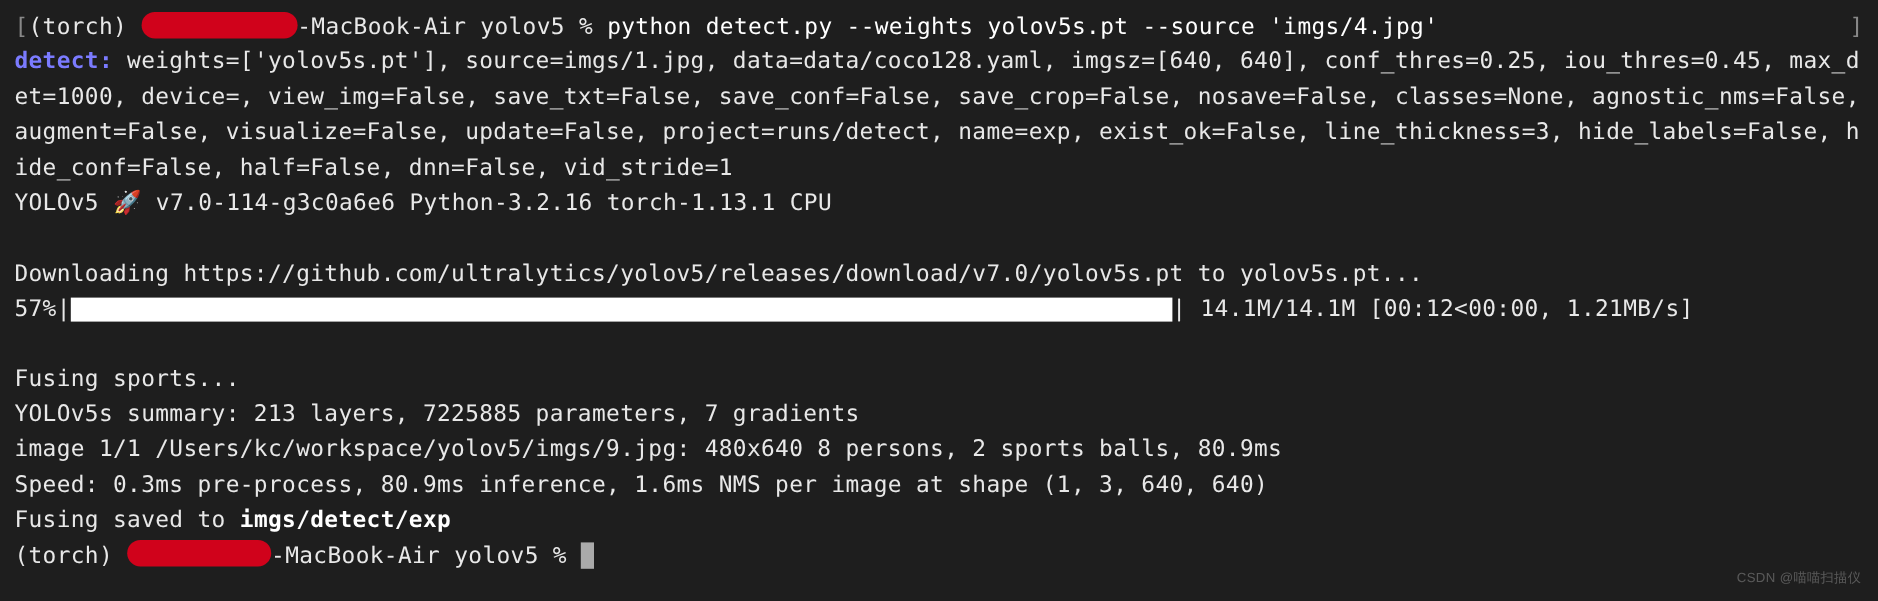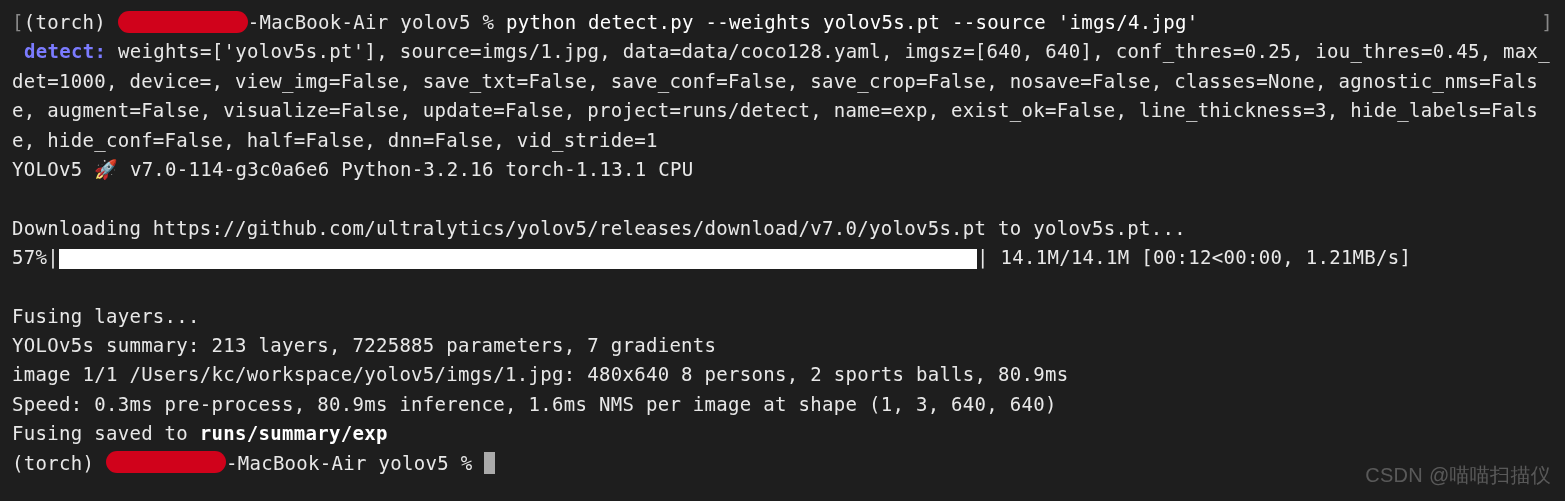--- a/index.html
+++ b/index.html
@@ -18,21 +18,21 @@
       height: 501px;
       overflow: hidden;
       letter-spacing: 0.3px;
       position: relative;
     }
     .line {
       white-space: pre-wrap;
       word-break: break-all;
     }
     .gray { color: #888; }
-    .purple { color: #7b7bff; font-weight: bold; margin-left: 12px; }
+    .purple { color: #7b7bff; font-weight: bold; }
     .bright { color: #fff; }
     .bold { font-weight: bold; }
     .redact {
       display: inline-block;
       width: 130px;
       height: 22px;
       background: #d0021b;
       border-radius: 12px;
       vertical-align: middle;
       position: relative;
@@ -62,21 +62,21 @@
       width: 11px;
       height: 22px;
       background: #aaa;
       vertical-align: text-bottom;
     }
     .watermark {
       position: absolute;
       right: 14px;
       bottom: 10px;
       color: rgba(200,200,200,0.35);
-      font-size: 20px;
+      font-size: 11px;
       font-family: sans-serif;
     }
     .blank { height: 29px; }
   </style>
 </head>
 <body>
 
 <div class="line"><span class="gray">[</span><span>(torch) </span><span class="redact"></span><span>-MacBook-Air yolov5 % </span><span class="bright">python detect.py --weights yolov5s.pt --source 'imgs/4.jpg'</span><span class="gray" style="float:right">]</span></div>
 
 <div class="line"><span class="purple">detect: </span><span>weights=['yolov5s.pt'], source=imgs/1.jpg, data=data/coco128.yaml, imgsz=[640, 640], conf_thres=0.25, iou_thres=0.45, max_det=1000, device=, view_img=False, save_txt=False, save_conf=False, save_crop=False, nosave=False, classes=None, agnostic_nms=False, augment=False, visualize=False, update=False, project=runs/detect, name=exp, exist_ok=False, line_thickness=3, hide_labels=False, hide_conf=False, half=False, dnn=False, vid_stride=1</span></div>
@@ -84,25 +84,25 @@
 <div class="line"><span>YOLOv5 </span><span class="rocket">🚀</span><span> v7.0-114-g3c0a6e6 Python-3.2.16 torch-1.13.1 CPU</span></div>
 
 <div class="blank"></div>
 
 <div class="line">Downloading https://github.com/ultralytics/yolov5/releases/download/v7.0/yolov5s.pt to yolov5s.pt...</div>
 
 <div class="line"><span>57%|</span><span class="progress-bar" style="width:918px"></span><span>| 14.1M/14.1M [00:12&lt;00:00, 1.21MB/s]</span></div>
 
 <div class="blank"></div>
 
-<div class="line">Fusing layers... </div>
+<div class="line">Fusing sports... </div>
 
 <div class="line">YOLOv5s summary: 213 layers, 7225885 parameters, 7 gradients</div>
 
-<div class="line">image 1/1 /Users/kc/workspace/yolov5/imgs/1.jpg: 480x640 8 persons, 2 sports balls, 80.9ms</div>
+<div class="line">image 1/1 /Users/kc/workspace/yolov5/imgs/9.jpg: 480x640 8 persons, 2 sports balls, 80.9ms</div>
 
 <div class="line">Speed: 0.3ms pre-process, 80.9ms inference, 1.6ms NMS per image at shape (1, 3, 640, 640)</div>
 
-<div class="line"><span>Fusing saved to </span><span class="bold bright">runs/summary/exp</span></div>
+<div class="line"><span>Fusing saved to </span><span class="bold bright">imgs/detect/exp</span></div>
 
 <div class="line"><span>(torch) </span><span class="redact2"></span><span>-MacBook-Air yolov5 % </span><span class="cursor"></span></div>
 
 <div class="watermark">CSDN @喵喵扫描仪</div>
 
 </body></html>

